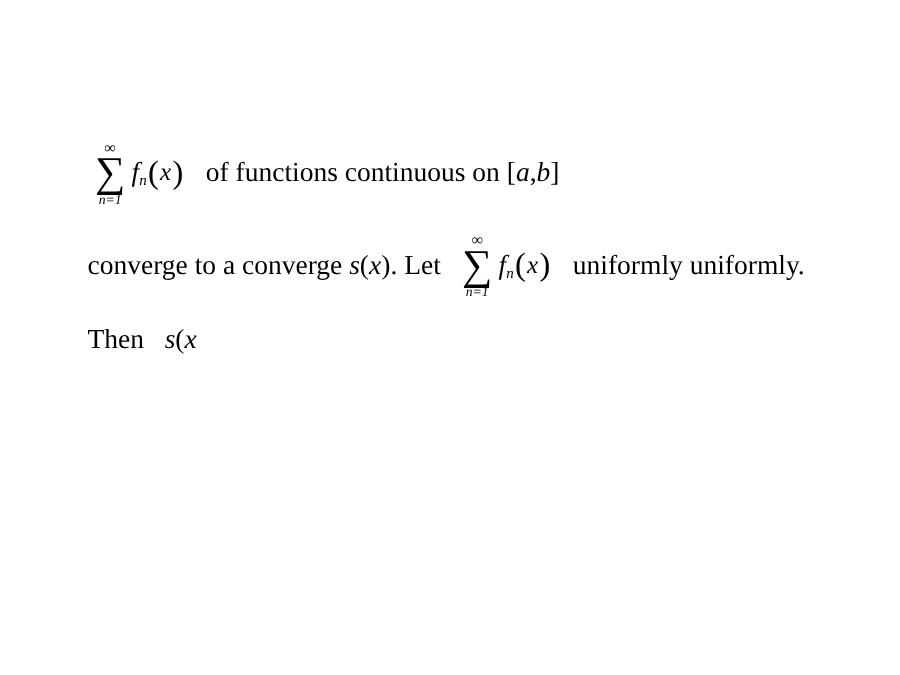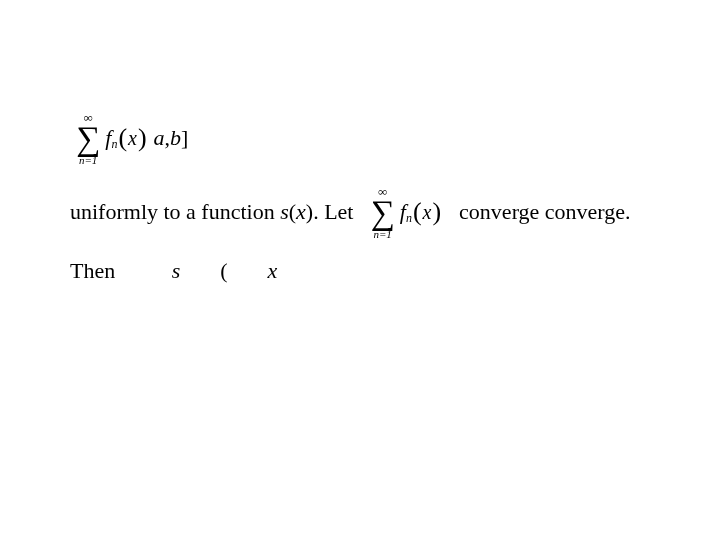--- a/index.html
+++ b/index.html
@@ -95,51 +95,52 @@
       </span>
       <span class="sum-term">
         <span>f</span>
           <span class="sub">n</span>
         <span class="paren">(</span>
           <span class="x">x</span>
           <span class="paren">)</span>
       </span>
     </span>
 
+    <span class="txt">  of functions continuous on [</span>
       <span class="ital">a</span>
       <span class="txt">,</span>
       <span class="ital">b</span>
       <span class="txt">]</span>
   </div>
 
   <div class="line">
-    <span class="txt">uniformly to a function </span>
+    <span class="txt">converge to a converge </span>
       <span class="ital">s </span>
       <span class="txt">(</span>
       <span class="ital">x</span>
       <span class="txt">). Let  </span>
 
     <span class="sum">
       <span class="sum-core">
         <span class="sum-top">∞</span>
         <span class="sum-sig">∑</span>
         <span class="sum-bot">n=1</span>
       </span>
       <span class="sum-term">
         <span>f</span>
           <span class="sub">n</span>
         <span class="paren">(</span>
           <span class="x">x</span>
           <span class="paren">)</span>
       </span>
     </span>
 
-    <span class="txt">  converge converge.</span>
+    <span class="txt">  uniformly uniformly.</span>
   </div>
 
-  <div class="line" style="margin-top:6px;gap:40px;">
+  <div class="line" style="margin-top:6px;">
     <span class="txt">Then   </span>
       <span class="ital">s </span>
       <span class="txt">(</span>
       <span class="ital">x</span>
   </div>
 
 </div>
 
 </body></html>

